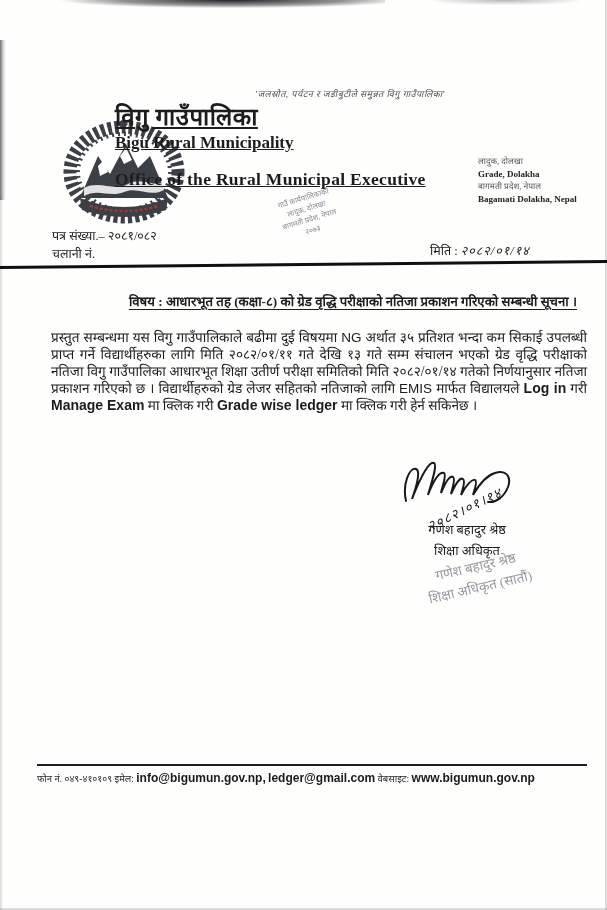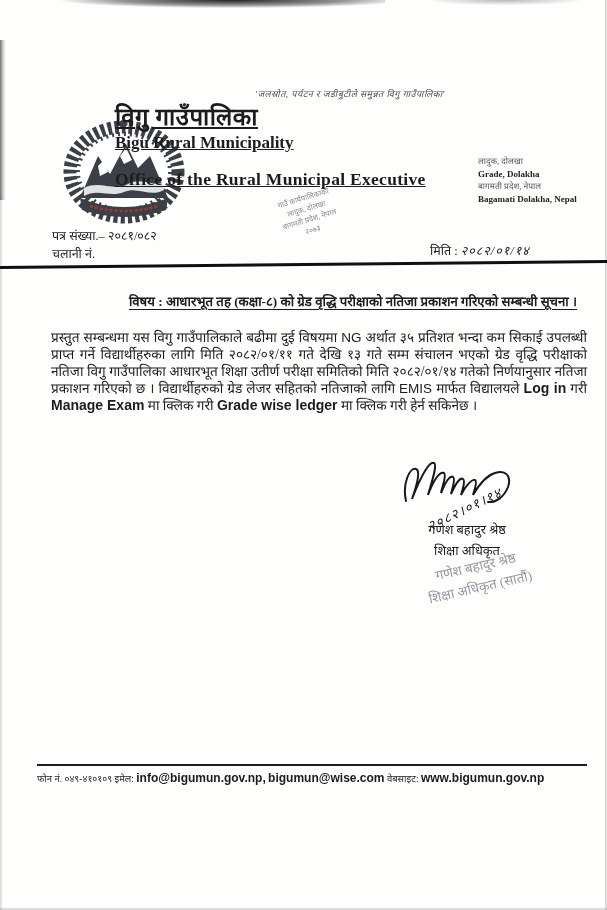--- a/index.html
+++ b/index.html
@@ -146,18 +146,18 @@
     <div>गणेश बहादुर श्रेष्ठ</div>
     <div>शिक्षा अधिकृत (सातौं)</div>
   </div>
 
   <div class="footer-rule"></div>
   <div class="footer">
     <span class="f-np np">फोन नं.</span>
     <span class="f-np np">०४९-४१०१०९</span>
     <span class="f-np np">इमेल:</span>
     <span class="f-lat">info@bigumun.gov.np,</span>
-    <span class="f-lat">bigumun@wise.com</span>
+    <span class="f-lat">ledger@gmail.com</span>
     <span class="f-np np">वेबसाइट:</span>
     <span class="f-lat">www.bigumun.gov.np</span>
   </div>
 
 </div>
 
 </body></html>

